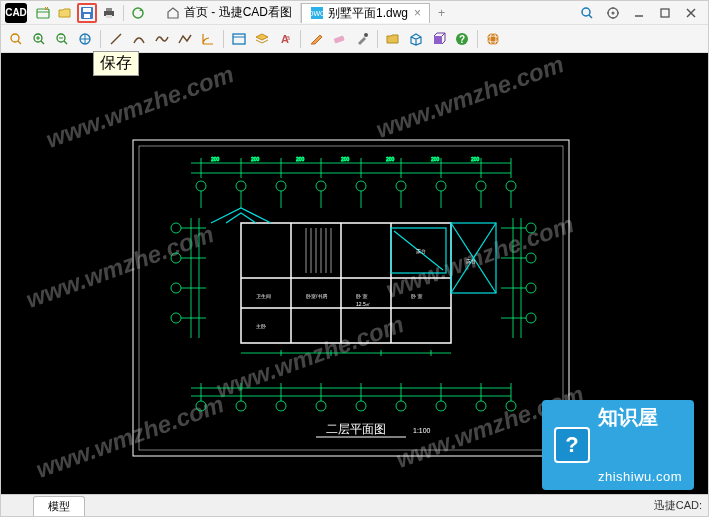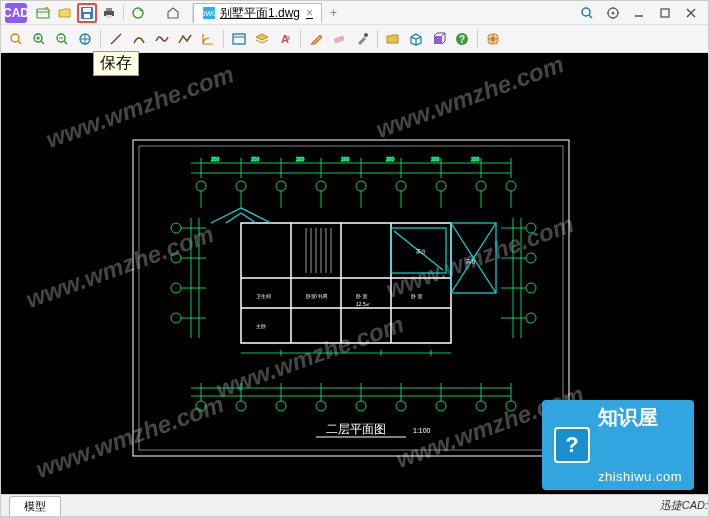--- a/index.html
+++ b/index.html
@@ -1,41 +1,41 @@
 <!DOCTYPE html>
 <html><head>
 <meta charset="utf-8">
 <style>
 * { margin: 0; padding: 0; box-sizing: border-box; }
 body { font-family: "Microsoft YaHei", Arial, sans-serif; font-size: 12px; background: #fff; }
 .app { width: 709px; height: 517px; border: 1px solid #ccc; position: relative; display: flex; flex-direction: column; }
 .titlebar { height: 24px; background: #f5f5f5; display: flex; align-items: center; padding: 0 4px; border-bottom: 1px solid #e0e0e0; }
-.logo { width: 22px; height: 20px; background: #8b5cf6; border-radius: 3px; display: flex; align-items: center; justify-content: center; color: #fff; font-size: 12px; font-weight: bold; margin-right: 6px; }
+.logo { width: 22px; height: 20px; background: #000000; border-radius: 3px; display: flex; align-items: center; justify-content: center; color: #fff; font-size: 10px; font-weight: bold; margin-right: 6px; }
 .qat { display: flex; gap: 2px; align-items: center; }
 .qat-btn { width: 20px; height: 20px; display: flex; align-items: center; justify-content: center; cursor: pointer; border-radius: 2px; }
 .save-highlight { border: 2px solid #e74c3c; }
 .qat-sep { width: 1px; height: 16px; background: #ccc; margin: 0 2px; }
 .tabs { display: flex; align-items: center; margin-left: 10px; flex: 1; }
 .tab { display: flex; align-items: center; padding: 2px 8px; height: 20px; border-right: 1px solid #ddd; cursor: pointer; }
-.tab.active { background: #fff; border: 1px solid #bbb; border-bottom: none; text-decoration: underline; }
+.tab.active { background: #fff; border: 1px solid #bbb; border-bottom: none; }
 .tab-ico { width: 14px; height: 14px; margin-right: 4px; }
 .tab-close { margin-left: 6px; color: #888; }
 .tab-add { padding: 0 8px; color: #888; }
 .winctrl { display: flex; gap: 0; }
 .winbtn { width: 26px; height: 20px; display: flex; align-items: center; justify-content: center; cursor: pointer; }
 .toolbar { height: 28px; background: #f5f5f5; display: flex; align-items: center; padding: 0 4px; gap: 1px; border-bottom: 1px solid #ddd; position: relative; }
 .tbtn { width: 22px; height: 22px; display: flex; align-items: center; justify-content: center; cursor: pointer; border-radius: 2px; }
 .tsep { width: 1px; height: 18px; background: #ccc; margin: 0 3px; }
 .tooltip { position: absolute; top: 26px; left: 92px; background: #ffffe1; border: 1px solid #999; padding: 1px 6px; font-size: 16px; z-index: 100; }
 .canvas { flex: 1; background: #000; position: relative; overflow: hidden; }
 .watermark { position: absolute; color: #525252; font-size: 24px; font-style: italic; font-weight: bold; transform: rotate(-20deg); opacity: 0.85; pointer-events: none; }
 .drawing { position: absolute; left: 130px; top: 85px; width: 440px; height: 320px; }
-.statusbar { height: 22px; background: #f0f0f0; display: flex; align-items: center; border-top: 1px solid #ccc; font-size: 11px; }
+.statusbar { height: 22px; background: #f0f0f0; display: flex; align-items: center; border-top: 1px solid #ccc; font-size: 11px; padding-left: 24px; }
 .stab { padding: 2px 14px; background: #fff; border: 1px solid #bbb; border-bottom: none; border-top-left-radius: 3px; border-top-right-radius: 3px; margin-left: 8px; }
-.status-right { margin-left: auto; margin-right: 0; color: #333; font-style: italic; }
+.status-right { margin-left: auto; margin-right: 6px; color: #333; }
 .brand { position: absolute; right: 14px; bottom: 26px; display: flex; align-items: center; background: #30a5e0; color: #fff; padding: 6px 12px; border-radius: 4px; z-index: 50; }
 .brand-ico { width: 36px; height: 36px; background: #1a8fd0; border-radius: 4px; display: flex; align-items: center; justify-content: center; margin-right: 8px; font-size: 22px; font-weight: bold; border: 2px solid #fff; }
 .brand-txt { display: flex; flex-direction: column; line-height: 1.1; gap: 42px; }
 .brand-main { font-size: 20px; font-weight: bold; }
 .brand-sub { font-size: 13px; letter-spacing: 0.5px; }
 svg { display: block; }
 </style>
 </head>
 <body>
 
@@ -78,20 +78,21 @@
             <path d="M11 4 L13 6 L9 6 Z" fill="#3a9b3a"></path>
           </svg>
       </div>
     </div>
 
     <div class="tabs">
       <div class="tab">
         <svg class="tab-ico">
             <path d="M7 2 L12 6 L12 12 L2 12 L2 6 Z" fill="none" stroke="#666" stroke-width="1.2"></path>
           </svg>
+        <span>首页 - 迅捷CAD看图</span>
       </div>
       <div class="tab active">
         <svg class="tab-ico">
             <rect x="1" y="1" width="12" height="12" fill="#2bb0e8"></rect>
             <text x="7" y="10" font-size="7" fill="#fff" text-anchor="middle">DWG</text>
           </svg>
         <span>别墅平面1.dwg</span>
         <span class="tab-close">×</span>
       </div>
       <div class="tab-add">+</div>

